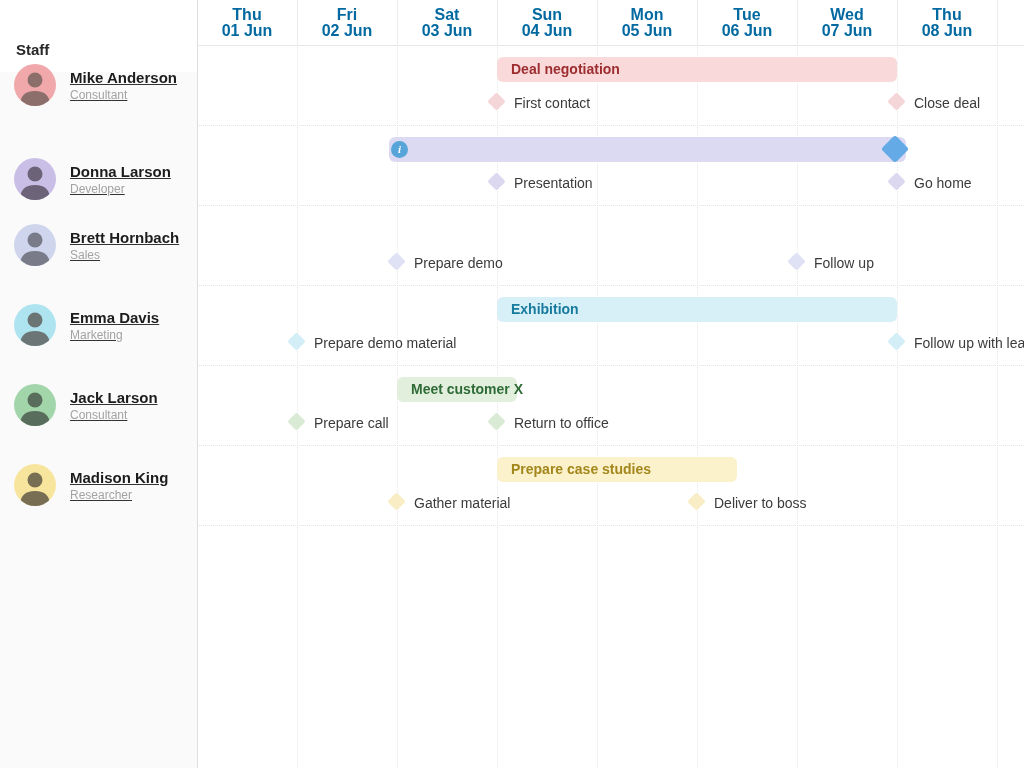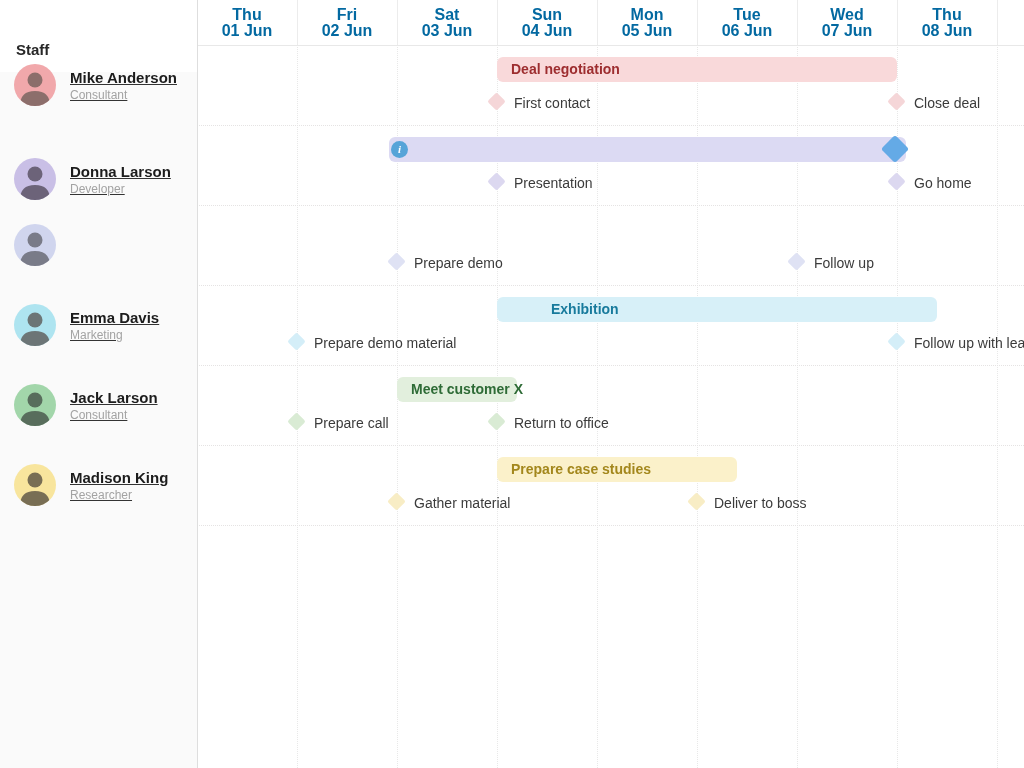--- a/index.html
+++ b/index.html
@@ -27,21 +27,21 @@
   .who .name{font-size:15px;font-weight:700;color:#1c1c1c;line-height:19px;white-space:nowrap;}
   .who .role{font-size:12px;color:#a3a3a3;line-height:15px;margin-top:1px;}
   
   .event{position:absolute;height:25px;border-radius:6px;font-size:14px;font-weight:600;
          line-height:25px;white-space:nowrap;}
   .event .lbl{padding-left:14px;}
   .ev1{background:#f9d9da;color:#9d2d2f;}
   .ev2{background:#dcdaf3;color:#2b2a5c;}
   .ev2 .lbl{padding-left:26px;}
   .ev3{background:#e1e5f7;color:#252a5e;}
-  .ev4{background:#d7f0f8;color:#177a9c;padding-left:40px;}
+  .ev4{background:#d7f0f8;color:#177a9c;}
   .ev5{background:#e2efdd;color:#2e6b36;overflow:visible;}
   .ev6{background:#fbf1ca;color:#a3871c;}
   .info-icon{position:absolute;left:2px;top:4px;width:17px;height:17px;border-radius:50%;
              background:#56a4d8;color:#fff;font-size:11px;line-height:17px;text-align:center;
              font-style:italic;font-family:"Liberation Serif",serif;font-weight:700;}
   .end-diamond{position:absolute;right:1px;top:2px;width:20px;height:20px;background:#64aae6;
                transform:rotate(45deg);border-radius:3px;}
   .handle-circle{position:absolute;right:3px;top:2px;width:20px;height:20px;border-radius:50%;background:#6db2f0;}
   
   .milestone{position:absolute;height:18px;display:flex;}
@@ -149,20 +149,24 @@
       <div class="role">Developer</div>
     </div>
   </div>
   <div class="staff-row" style="top:205px">
     <div class="avatar av3">
       <svg viewBox="0 0 42 42">
           <circle cx="21" cy="16" r="7.5" fill="#5c5c66" opacity=".75"></circle>
           <path d="M6 42 Q6 27 21 27 Q36 27 36 42 Z" fill="#5c5c66" opacity=".75"></path>
         </svg>
     </div>
+    <div class="who">
+      <div class="name">Brett Hornbach</div>
+      <div class="role">Sales</div>
+    </div>
   </div>
   <div class="staff-row" style="top:285px">
     <div class="avatar av4">
       <svg viewBox="0 0 42 42">
           <circle cx="21" cy="16" r="7.5" fill="#55504e" opacity=".75"></circle>
           <path d="M6 42 Q6 27 21 27 Q36 27 36 42 Z" fill="#55504e" opacity=".75"></path>
         </svg>
     </div>
     <div class="who">
       <div class="name">Emma Davis</div>

